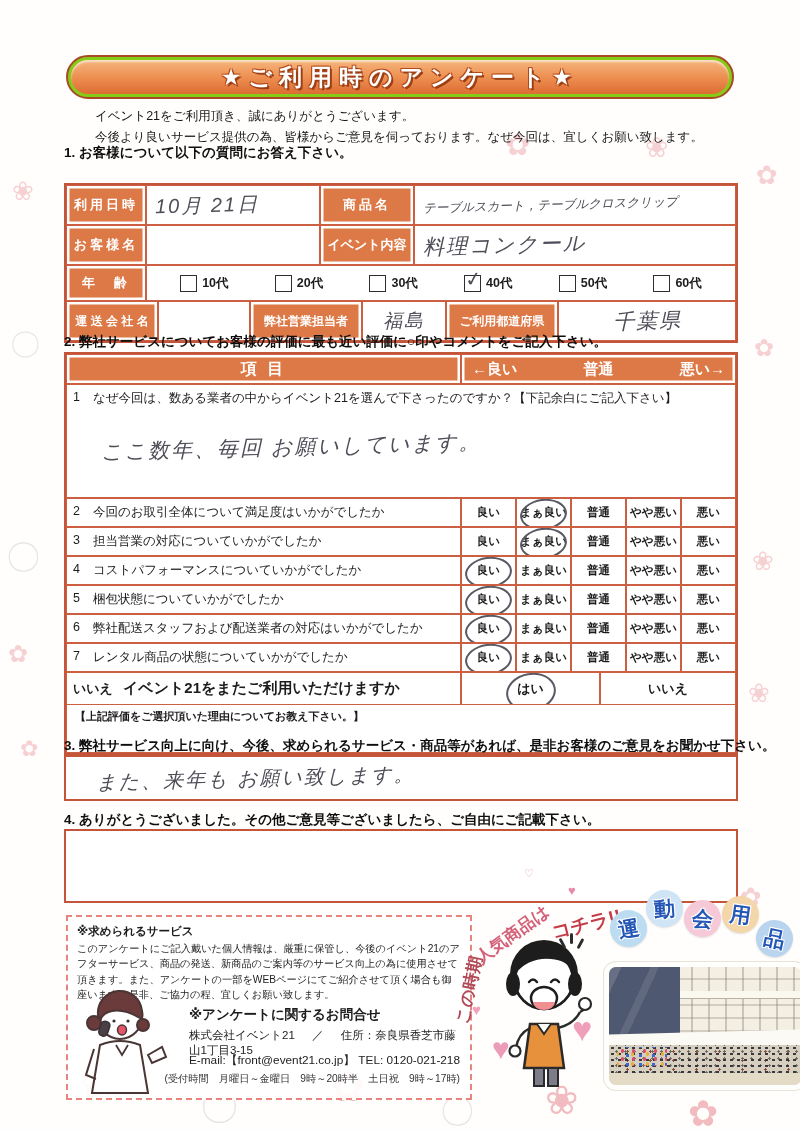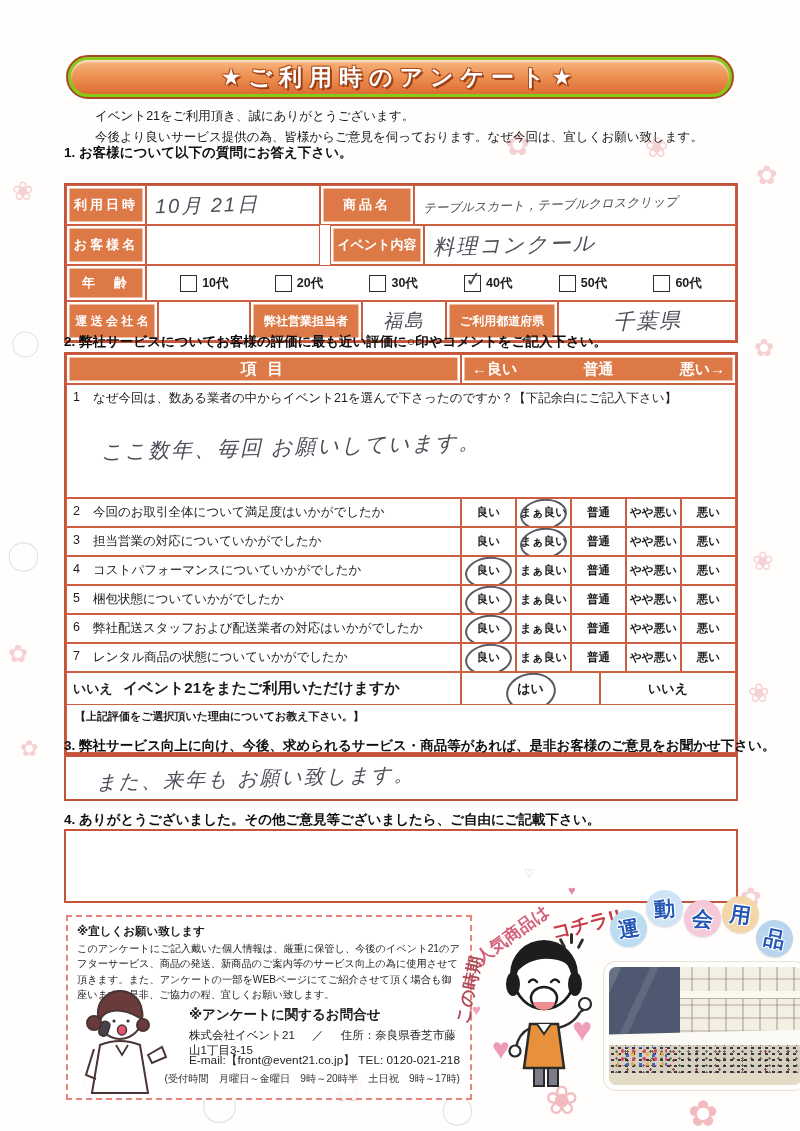--- a/index.html
+++ b/index.html
@@ -180,21 +180,21 @@
       <span class="hand" style="font-size:20px;">10月 21日</span>
     </div>
     <div class="cell lab" style="width:94px;">商品名</div>
     <div class="cell val" style="flex:1;">
       <span class="hand" style="font-size:12.5px;letter-spacing:0;">テーブルスカート，テーブルクロスクリップ</span>
     </div>
   </div>
   <div class="row" style="height:40px;">
     <div class="cell lab" style="width:80px;">お客様名</div>
     <div class="cell val" style="width:174px;"></div>
-    <div class="cell lab" style="width:94px;letter-spacing:0;margin-left:10px;">イベント内容</div>
+    <div class="cell lab" style="width:94px;letter-spacing:0;">イベント内容</div>
     <div class="cell val" style="flex:1;">
       <span class="hand" style="font-size:21px;">料理コンクール</span>
     </div>
   </div>
   <div class="row" style="height:36px;">
     <div class="cell lab" style="width:80px;">年　齢</div>
     <div class="cell agewrap">
       <label class="agebox">
           <span class="ckbox"></span>
           <span>10代</span>
@@ -342,21 +342,21 @@
 
 <div class="abs sec-head" style="left:64px;top:737px;">3. 弊社サービス向上に向け、今後、求められるサービス・商品等があれば、是非お客様のご意見をお聞かせ下さい。</div>
 <div class="abs ansbox" style="left:64px;top:755px;width:674px;height:46px;display:flex;align-items:center;padding-left:30px;">
   <span class="hand" style="font-size:20px;">また、来年も お願い致します。</span>
 </div>
 
 <div class="abs sec-head" style="left:64px;top:811px;">4. ありがとうございました。その他ご意見等ございましたら、ご自由にご記載下さい。</div>
 <div class="abs ansbox" style="left:64px;top:829px;width:674px;height:74px;"></div>
 
 <div class="abs footerbox">
-  <div class="purpose-title">※宜しくお願い致します</div>
+  <div class="purpose-title">※求められるサービス</div>
   <div class="purpose-text">このアンケートにご記入戴いた個人情報は、厳重に保管し、今後のイベント21のアフターサービス、商品の発送、新商品のご案内等のサービス向上の為に使用させて頂きます。また、アンケートの一部をWEBページにてご紹介させて頂く場合も御座います。是非、ご協力の程、宜しくお願い致します。</div>
   <div class="contact-block">
     <div class="contact-title">※アンケートに関するお問合せ</div>
     <div class="contact-company">
       <span>株式会社イベント21</span>
       <span style="margin:0 14px;">／</span>
       <span>住所：奈良県香芝市藤山1丁目3-15</span>
     </div>
   </div>
   <div class="email-block">

